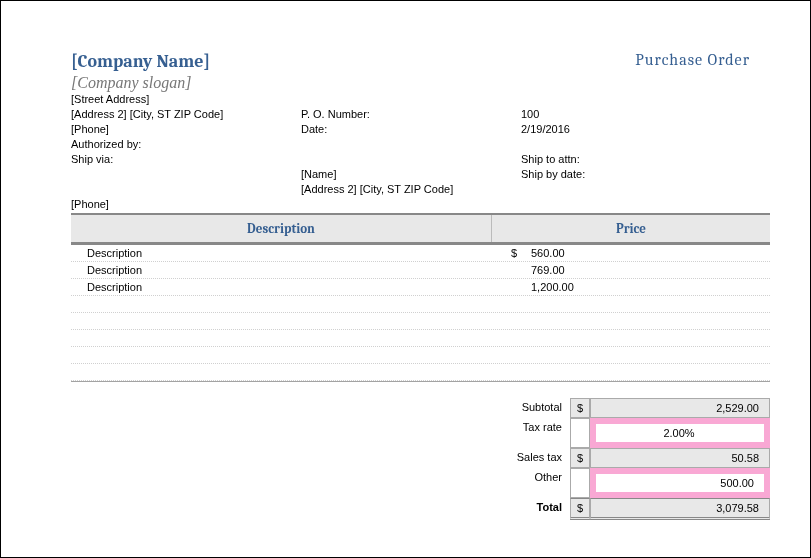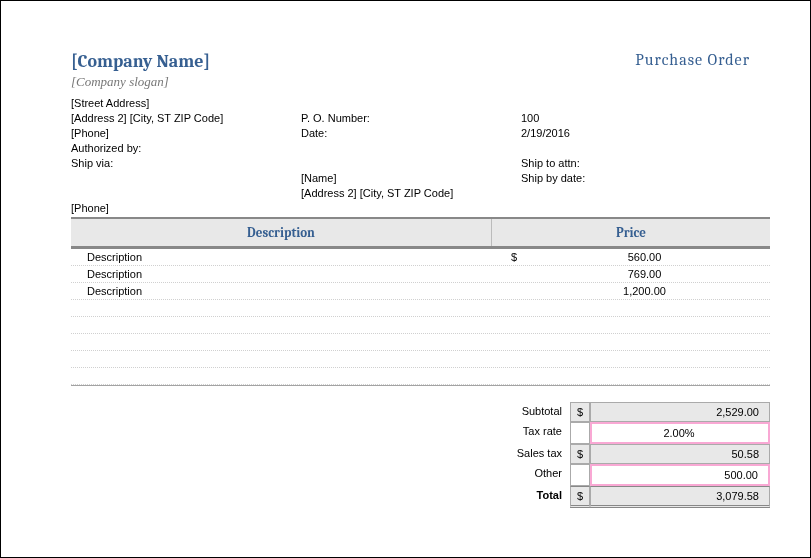--- a/index.html
+++ b/index.html
@@ -32,23 +32,22 @@
     font-family: Cambria, "Times New Roman", serif;
     font-size: 16px;
     color: #365f91;
     letter-spacing: 1px;
     padding-right: 20px;
   }
   .slogan {
     font-family: "Comic Sans MS", cursive;
     font-style: italic;
     color: #777;
-    font-size: 13px;
+    font-size: 16px;
     margin-top: 2px;
-    margin-bottom: 6px;
   }
   .info-grid {
     display: grid;
     grid-template-columns: 230px 220px 1fr;
     row-gap: 1px;
   }
   .info-grid div {
     padding: 1px 0;
     font-size: 11px;
     white-space: nowrap;
@@ -93,21 +92,21 @@
     padding-left: 16px;
     font-size: 11px;
   }
   .td-sym {
     flex: 0 0 20px;
     padding-left: 4px;
     font-size: 11px;
   }
   .td-price {
     flex: 1;
-    text-align: center;
+    text-align: left;
     padding-right: 12px;
     font-size: 11px;
   }
   .totals {
     margin-top: 16px;
     display: grid;
     grid-template-columns: 1fr 90px 20px 180px;
     row-gap: 0;
   }
   .tot-label {
@@ -129,21 +128,21 @@
   }
   .tot-box {
     background: #e8e8e8;
     border: 1px solid #aaa;
   }
   .tot-box-white {
     background: #fff;
     border: 1px solid #aaa;
   }
   .tot-input {
-    border: 2px solid #f9a8d4;
+    border: 6px solid #f9a8d4;
   }
   .tot-total-border {
     border-top: 1px solid #888;
     border-bottom: 3px double #888;
   }
 </style>
 </head>
 <body>
 
 <div class="sheet">

